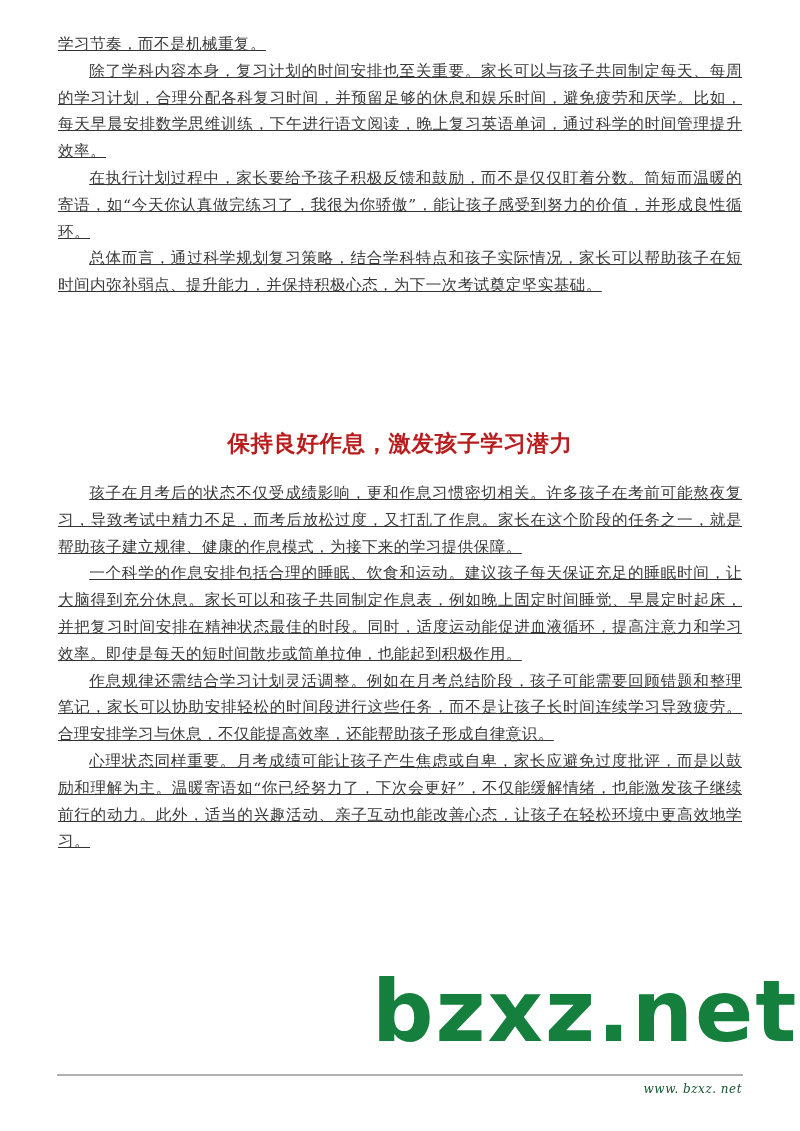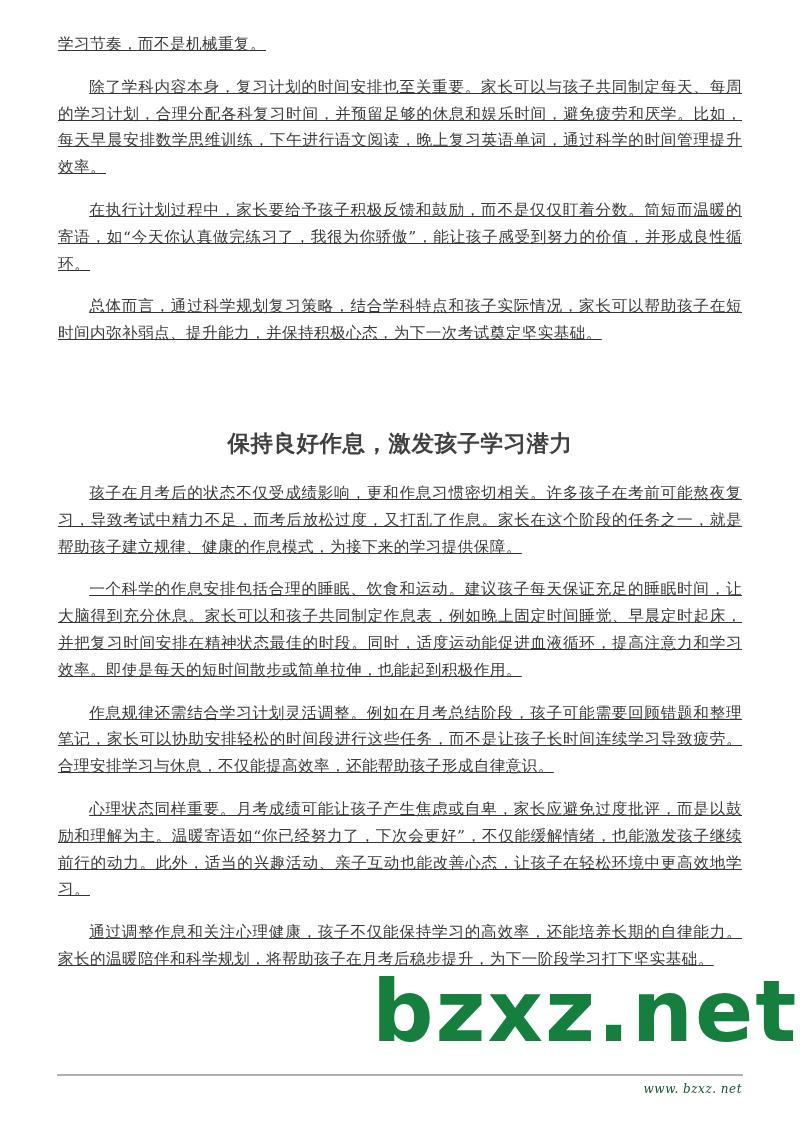--- a/index.html
+++ b/index.html
@@ -3,24 +3,24 @@
 <meta charset="utf-8">
 <style>
   html, body { margin: 0; padding: 0; background: #ffffff; }
   body { width: 800px; height: 1131px; position: relative; overflow: hidden;
          font-family: "DejaVu Serif", "Liberation Serif", serif; color: #333333; }
   .page { position: absolute; left: 0; top: 0; width: 800px; height: 1131px; }
   .text-block { position: absolute; left: 58px; width: 684px; text-decoration: underline; }
   .para { margin: 0; font-size: 15.6px; line-height: 26.8px; text-align: justify;
           letter-spacing: 0.4px; color: #3a3a3a; }
   .para.indent { text-indent: 2em; }
-  .gap { margin-top: 16px; }
+  .gap { }
   .title { position: absolute; left: 0; width: 800px; top: 428px; text-align: center;
            font-family: "DejaVu Sans", "Liberation Sans", sans-serif; font-weight: bold;
-           font-size: 22.5px; color: #404040; letter-spacing: 0.5px; margin: 0; }
+           font-size: 22.5px; color: #b91c1c; letter-spacing: 0.5px; margin: 0; }
   .watermark { position: absolute; left: 372px; top: 968px; font-family: "DejaVu Sans", "Liberation Sans", sans-serif;
                font-weight: bold; font-size: 86px; color: #15803d; letter-spacing: 2px; line-height: 1; }
   .footer-rule { position: absolute; left: 57px; top: 1074px; width: 686px; height: 2px; background: #b0b0b0; }
   .footer-url { position: absolute; right: 58px; top: 1082px; font-family: "DejaVu Serif", "Liberation Serif", serif;
                 font-style: italic; font-size: 12px; color: #14532d; letter-spacing: 0.5px; }
 </style>
 </head>
 <body>
 
 <div class="page">
@@ -34,18 +34,17 @@
     <p class="para indent gap">总体而言，通过科学规划复习策略，结合学科特点和孩子实际情况，家长可以帮助孩子在短时间内弥补弱点、提升能力，并保持积极心态，为下一次考试奠定坚实基础。</p>
   </div>
 
   <h2 class="title">保持良好作息，激发孩子学习潜力</h2>
 
   <div class="text-block" style="top:480px;">
     <p class="para indent">孩子在月考后的状态不仅受成绩影响，更和作息习惯密切相关。许多孩子在考前可能熬夜复习，导致考试中精力不足，而考后放松过度，又打乱了作息。家长在这个阶段的任务之一，就是帮助孩子建立规律、健康的作息模式，为接下来的学习提供保障。</p>
     <p class="para indent gap">一个科学的作息安排包括合理的睡眠、饮食和运动。建议孩子每天保证充足的睡眠时间，让大脑得到充分休息。家长可以和孩子共同制定作息表，例如晚上固定时间睡觉、早晨定时起床，并把复习时间安排在精神状态最佳的时段。同时，适度运动能促进血液循环，提高注意力和学习效率。即使是每天的短时间散步或简单拉伸，也能起到积极作用。</p>
     <p class="para indent gap">作息规律还需结合学习计划灵活调整。例如在月考总结阶段，孩子可能需要回顾错题和整理笔记，家长可以协助安排轻松的时间段进行这些任务，而不是让孩子长时间连续学习导致疲劳。合理安排学习与休息，不仅能提高效率，还能帮助孩子形成自律意识。</p>
     <p class="para indent gap">心理状态同样重要。月考成绩可能让孩子产生焦虑或自卑，家长应避免过度批评，而是以鼓励和理解为主。温暖寄语如“你已经努力了，下次会更好”，不仅能缓解情绪，也能激发孩子继续前行的动力。此外，适当的兴趣活动、亲子互动也能改善心态，让孩子在轻松环境中更高效地学习。</p>
-    <p class="para indent gap">通过调整作息和关注心理健康，孩子不仅能保持学习的高效率，还能培养长期的自律能力。家长的温暖陪伴和科学规划，将帮助孩子在月考后稳步提升，为下一阶段学习打下坚实基础。</p>
   </div>
 
   <div class="footer-rule"></div>
   <div class="footer-url">www. bzxz. net</div>
 </div>
 
 </body></html>

